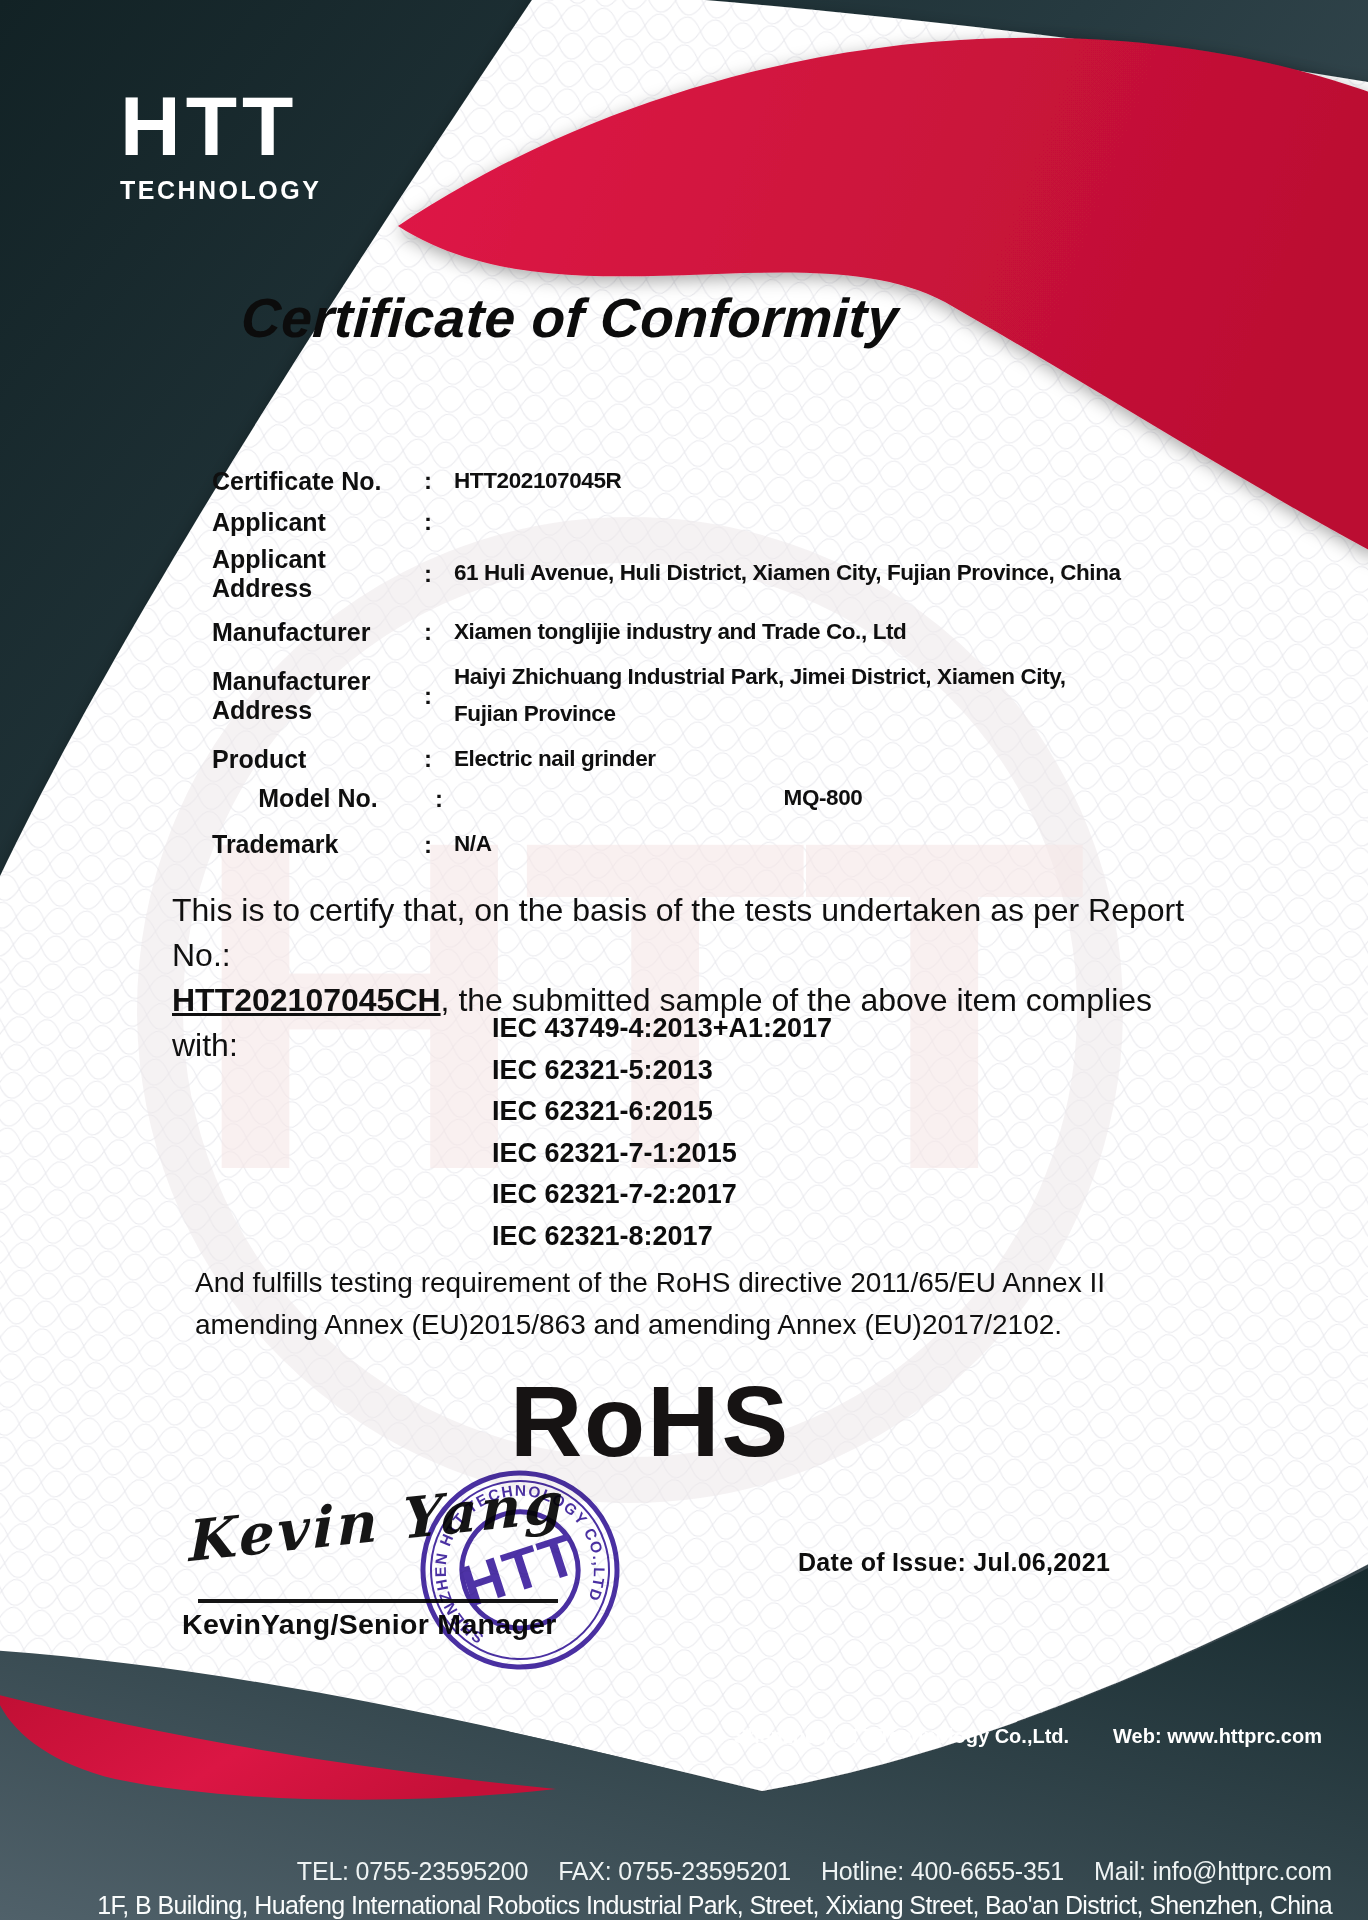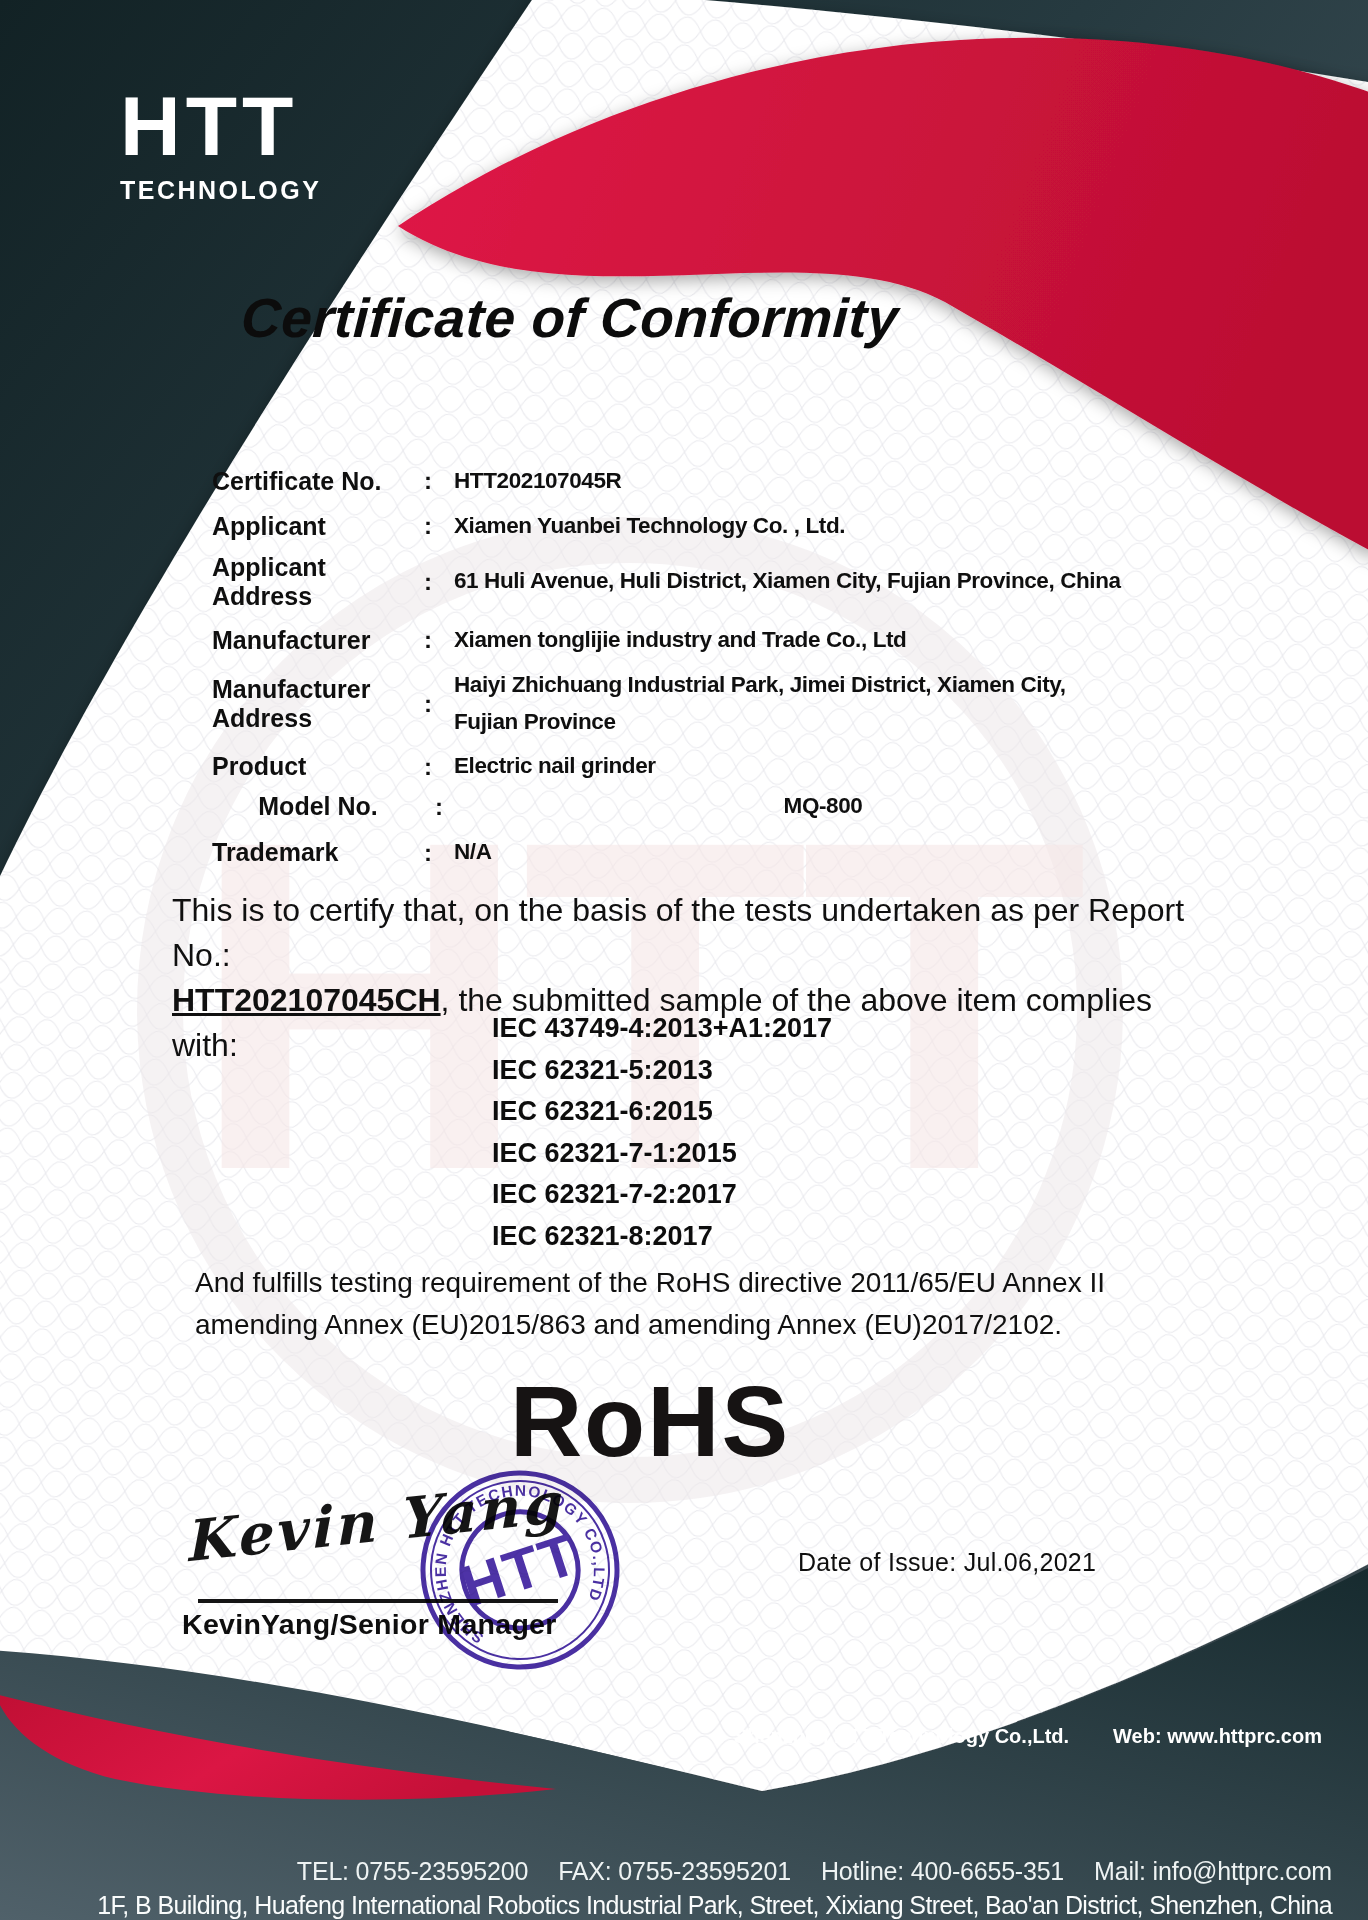--- a/index.html
+++ b/index.html
@@ -47,21 +47,21 @@
 
   .rohs{left:0;top:1364px;width:1300px;text-align:center;font-size:100px;
     font-weight:bold;color:#161313;letter-spacing:2px;}
 
   .sig-script{left:188px;top:1488px;font-family:"DejaVu Serif",serif;
     font-style:italic;font-weight:bold;font-size:56px;color:#161616;
     transform:rotate(-6deg) skewX(-6deg);letter-spacing:3px;}
   .sig-line{left:198px;top:1599px;width:360px;height:3.5px;background:#151515;}
   .sig-name{left:182px;top:1608px;font-size:28.5px;font-weight:bold;color:#0e0e0e;letter-spacing:0.3px;}
 
-  .date{left:798px;top:1548px;font-size:25px;font-weight:normal;color:#0e0e0e;letter-spacing:0.3px;}
+  .date{left:798px;top:1548px;font-size:25px;font-weight:bold;color:#0e0e0e;letter-spacing:0.3px;}
 
   .stamp{left:402px;top:1452px;mix-blend-mode:multiply;}
 
   
   .f-band1{right:46px;top:1725px;font-size:20px;font-weight:bold;color:#ffffff;white-space:nowrap;}
   .f-band1 .web{margin-left:44px;}
   .f-tel{right:36px;top:1857px;font-size:25px;color:#eef3f3;letter-spacing:-0.2px;white-space:nowrap;}
   .f-tel span + span{margin-left:30px;}
   .f-addr{right:36px;top:1891px;font-size:25px;color:#fafcfc;letter-spacing:-0.6px;white-space:nowrap;}
 </style>
@@ -126,21 +126,20 @@
 
   <div class="abs fields">
     <div class="row row-1">
       <div class="lbl">Certificate No.</div>
       <div class="colon"></div>
       <div class="val">HTT202107045R</div>
     </div>
     <div class="row row-2">
       <div class="lbl">Applicant</div>
       <div class="colon"></div>
-      <div class="val">Xiamen Yuanbei Technology Co. , Ltd.</div>
     </div>
     <div class="row row-3">
       <div class="lbl">Applicant Address</div>
       <div class="colon"></div>
       <div class="val">61 Huli Avenue, Huli District, Xiamen City, Fujian Province, China</div>
     </div>
     <div class="row row-4">
       <div class="lbl">Manufacturer</div>
       <div class="colon"></div>
       <div class="val">Xiamen tonglijie industry and Trade Co., Ltd</div>

